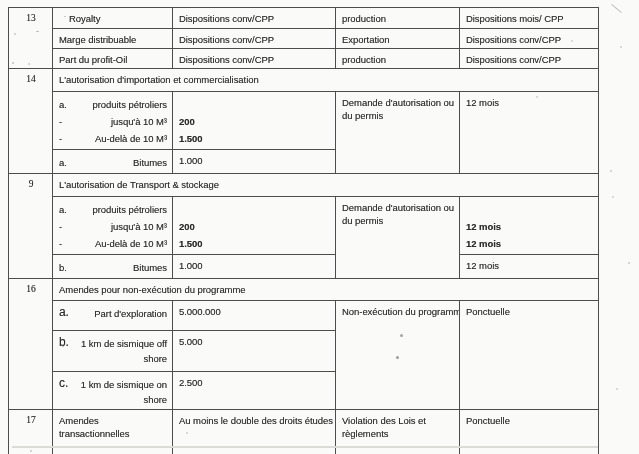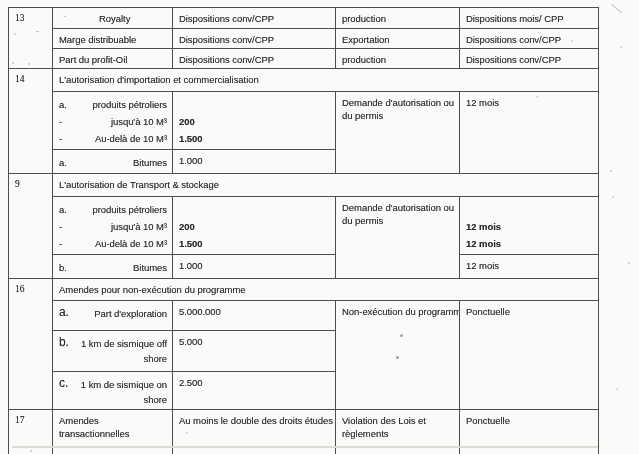--- a/index.html
+++ b/index.html
@@ -17,21 +17,21 @@
   table.doc td{
     border:1px solid #4d4d4d;
     vertical-align:top;
     padding:4px 5px 2px 6px;
     font-size:9.5px;line-height:13px;letter-spacing:-0.05px;
     text-shadow:0 0 0.6px rgba(55,55,55,0.55);
     overflow:hidden;
   }
   td.c-num{
     font-family:"Liberation Serif", serif;
-    font-size:12.5px;padding:3px 2px 0 2px;
+    font-size:12.5px;text-align:center;padding:3px 2px 0 2px;
     letter-spacing:0;
   }
   td.c-hdr{padding-left:33px;}
   td.mid{vertical-align:middle;}
   .line{display:flex;line-height:17px;}
   .line .mk{width:15px;flex:none;}
   .line .mkb{width:15px;flex:none;font-size:12px;line-height:15px;}
   .line .lbl{flex:1;line-height:15px;padding-top:1px;text-align:right;}
   .vstack div{line-height:17px;font-weight:bold;}
   .spacer{height:17px;}
@@ -52,21 +52,21 @@
       <col style="width:44px">
         <col style="width:120px">
         <col style="width:163px">
         <col style="width:124px">
         <col style="width:139px">
     </colgroup>
 
     <tbody>
         <tr style="height:21px">
       <td class="c-num" rowspan="3">13</td>
-      <td style="padding-left:46px">Royalty</td>
+      <td style="padding-left:16px">Royalty</td>
       <td>Dispositions conv/CPP</td>
       <td>production</td>
       <td>Dispositions mois/ CPP</td>
     </tr>
     <tr style="height:19px">
       <td>Marge distribuable</td>
       <td>Dispositions conv/CPP</td>
       <td>Exportation</td>
       <td>Dispositions conv/CPP</td>
     </tr>

